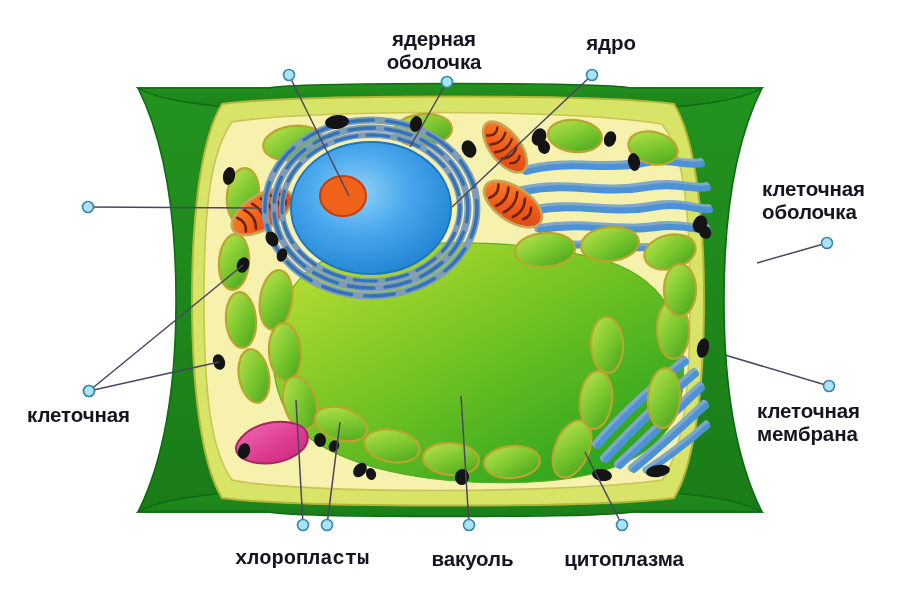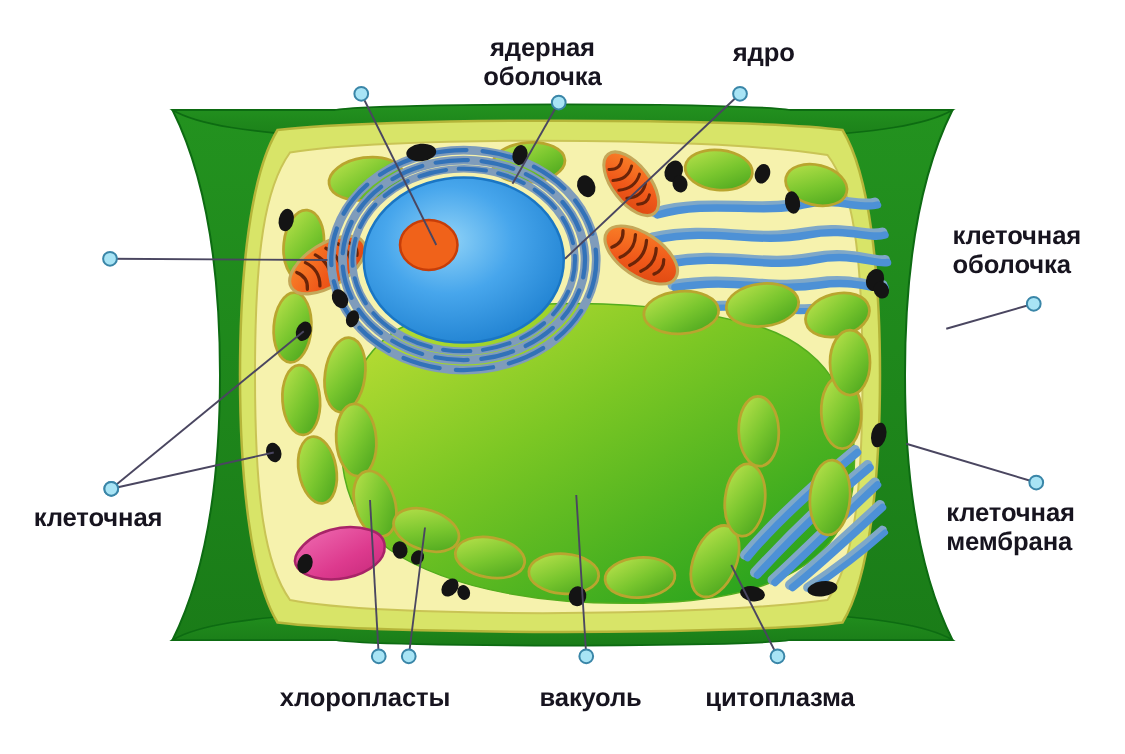--- a/index.html
+++ b/index.html
@@ -319,19 +319,19 @@
 
 
   <div class="lbl lft" style="left:762px; top:178px; width:140px;">клеточная
 оболочка</div>
 
   <div class="lbl lft" style="left:27px; top:404px; width:150px;">клеточная</div>
 
   <div class="lbl lft" style="left:757px; top:400px; width:145px;">клеточная
 мембрана</div>
 
-  <div class="lbl ctr" style="left:212px; top:548px; width:160px;">хлоропласты</div>
+  <div class="lbl ctr" style="left:222px; top:548px; width:160px;font-family:Liberation Mono, monospace;">хлоропласты</div>
 
   <div class="lbl ctr" style="left:548px; top:548px; width:152px;">цитоплазма</div>
 
   <div class="lbl ctr" style="left:420px; top:548px; width:105px;">вакуоль</div>
 
 </div>
 
 </body></html>

